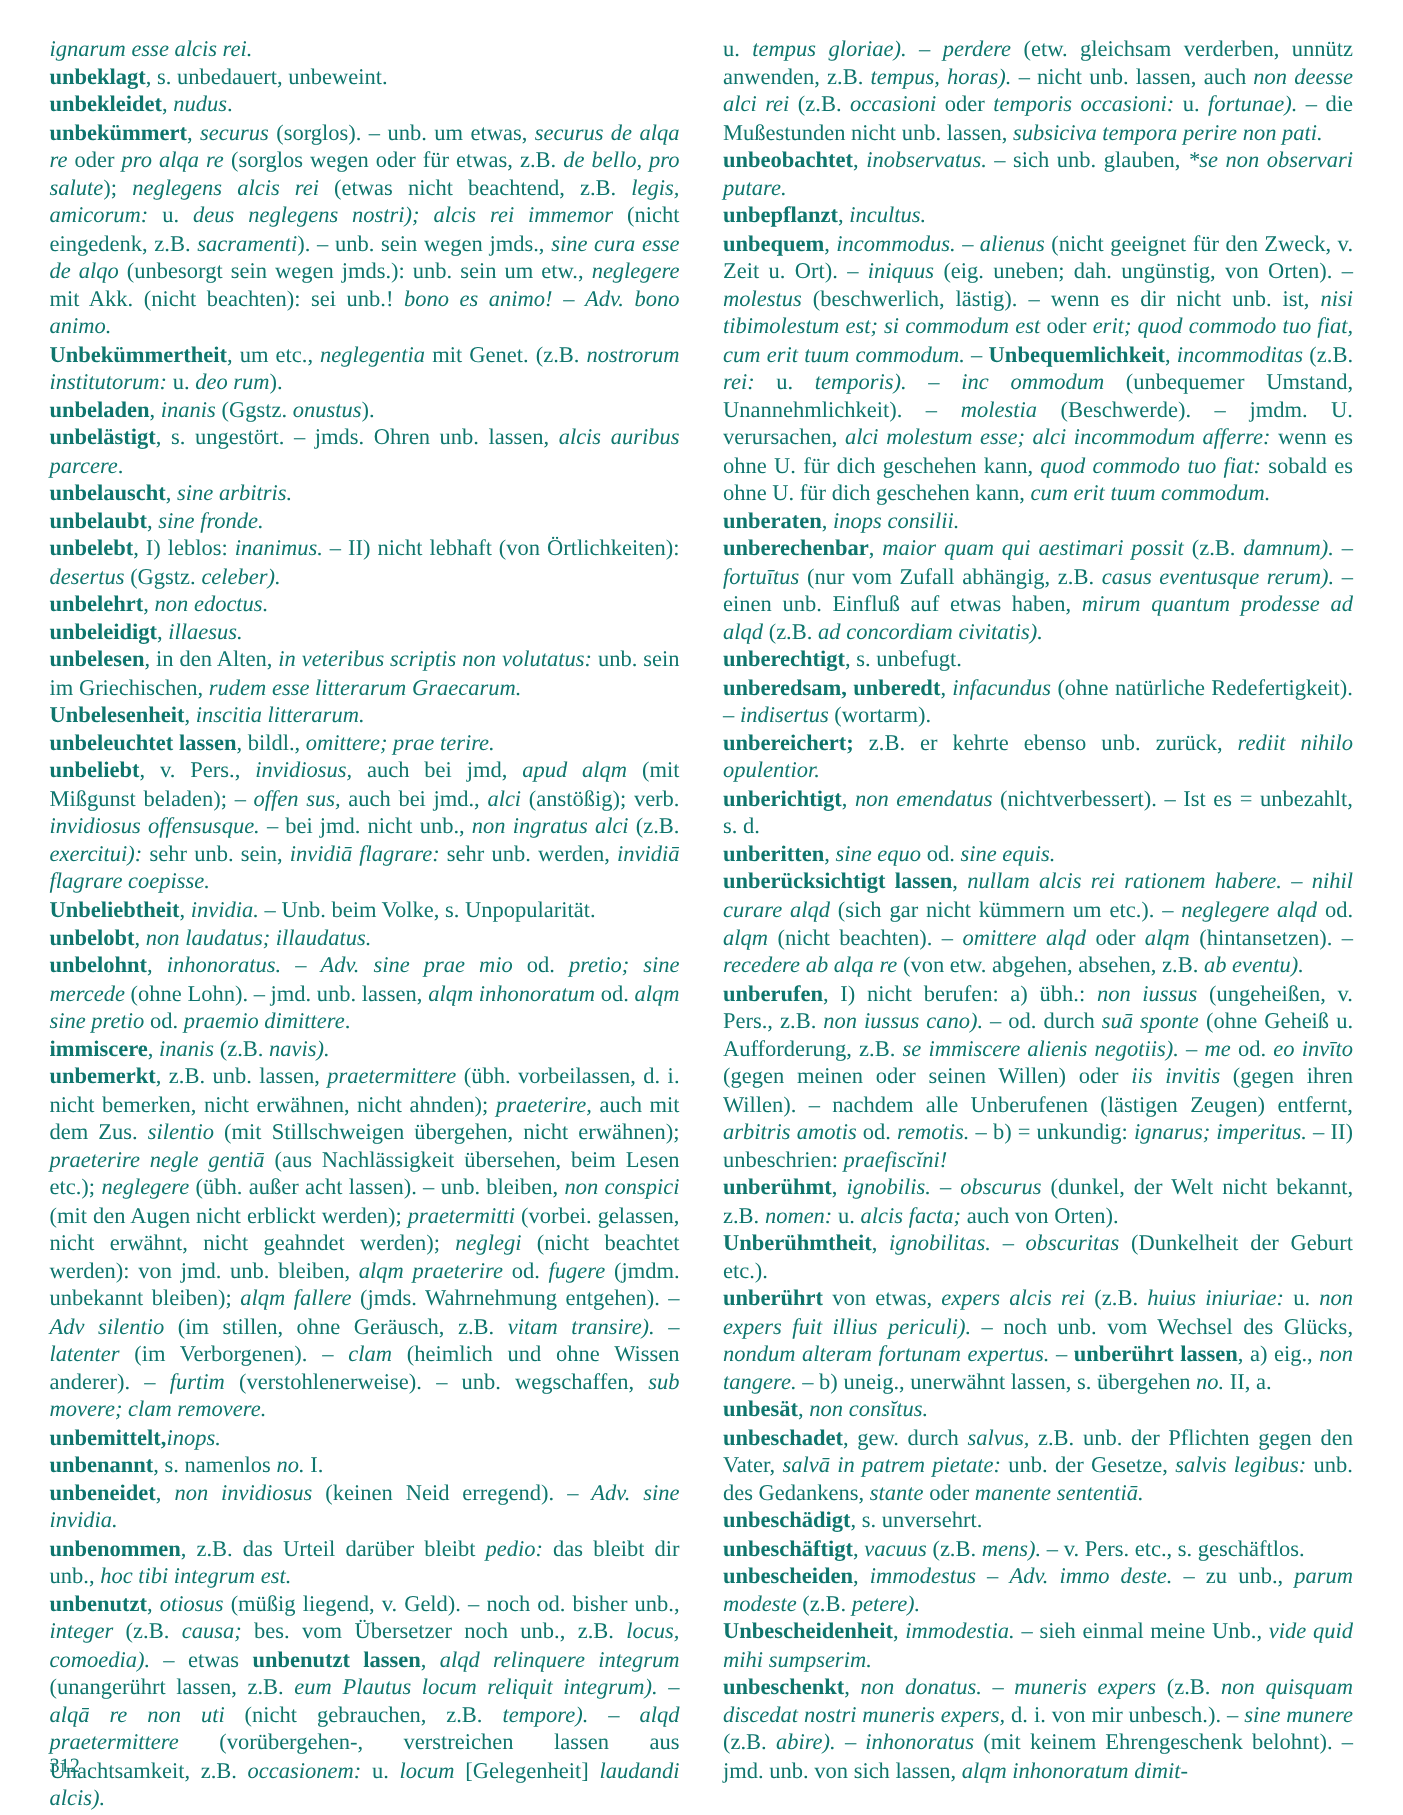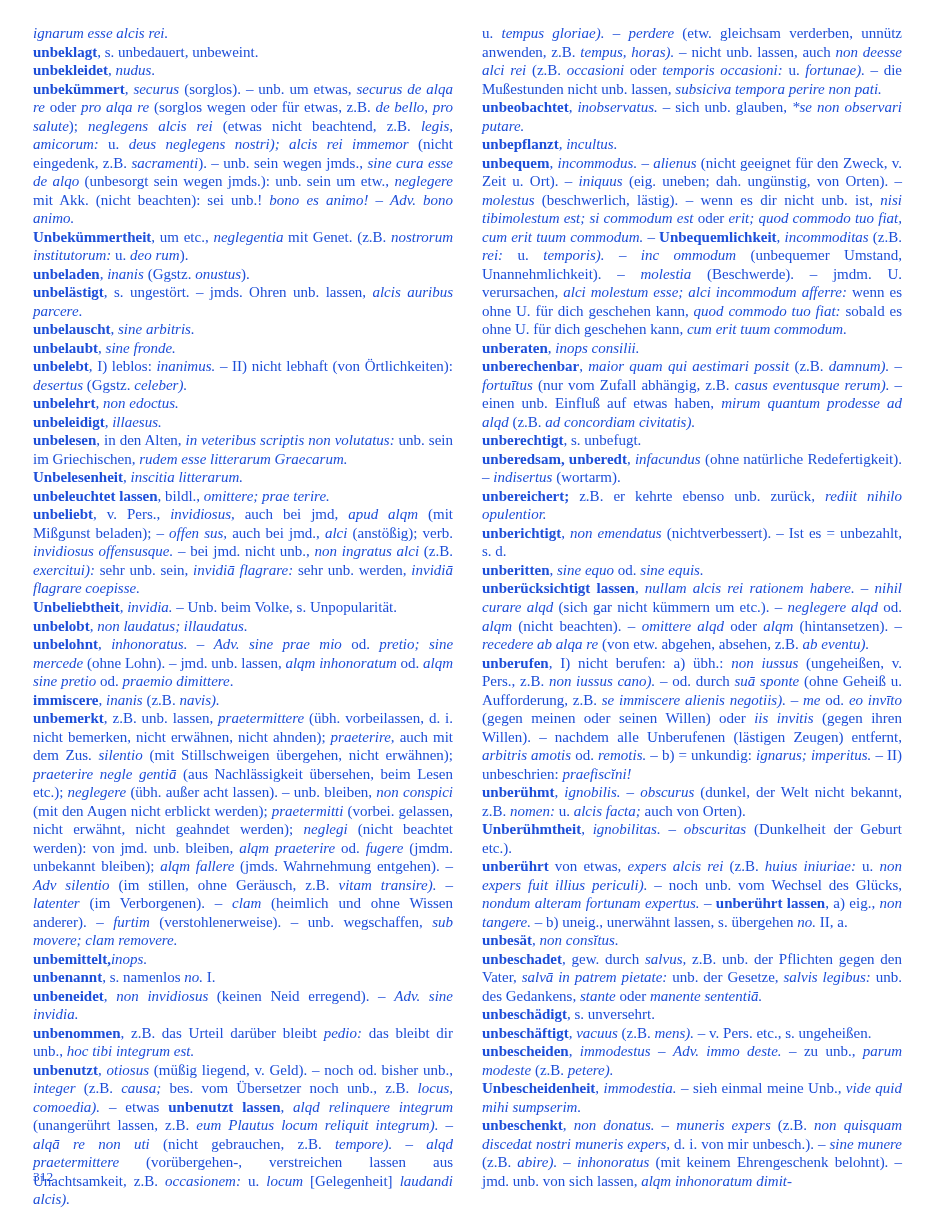--- a/index.html
+++ b/index.html
@@ -2,21 +2,21 @@
 <html lang="de"><head>
 <meta charset="utf-8">
 <style>
   html,body{margin:0;padding:0;background:#ffffff;}
   .page{
     position:relative;
     width:935px;height:1210px;
     box-sizing:border-box;
     padding:24px 33px 0 33px;
     background:#ffffff;
-    color:#1d4ed8;
+    color:#0f766e;
     font-family:"Liberation Serif","DejaVu Serif",serif;
     overflow:hidden;
   }
   .columns{display:flex;gap:29px;}
   .col{
     width:420px;
     font-size:15px;
     line-height:1.235;
     text-align:justify;
     hyphens:auto;
@@ -78,20 +78,20 @@
         <p><span class="b">unberichtigt</span><span>, </span><span class="i">non emendatus</span><span> (nichtverbessert). – Ist es = unbezahlt, s. d.</span></p>
         <p><span class="b">unberitten</span><span>, </span><span class="i">sine equo</span><span> od. </span><span class="i">sine equis.</span></p>
         <p><span class="b">unberücksichtigt lassen</span><span>, </span><span class="i">nullam alcis rei rationem habere.</span><span> – </span><span class="i">nihil curare alqd</span><span> (sich gar nicht kümmern um etc.). – </span><span class="i">neglegere alqd</span><span> od. </span><span class="i">alqm</span><span> (nicht beachten). – </span><span class="i">omittere alqd</span><span> oder </span><span class="i">alqm</span><span> (hintansetzen). – </span><span class="i">recedere ab alqa re</span><span> (von etw. abgehen, absehen, z.B. </span><span class="i">ab eventu).</span></p>
         <p><span class="b">unberufen</span><span>, I) nicht berufen: a) übh.: </span><span class="i">non iussus</span><span> (ungeheißen, v. Pers., z.B. </span><span class="i">non iussus cano).</span><span> – od. durch </span><span class="i">suā sponte</span><span> (ohne Geheiß u. Aufforderung, z.B. </span><span class="i">se immiscere alienis negotiis).</span><span> – </span><span class="i">me</span><span> od. </span><span class="i">eo invīto</span><span> (gegen meinen oder seinen Willen) oder </span><span class="i">iis invitis</span><span> (gegen ihren Willen). – nachdem alle Unberufenen (lästigen Zeugen) entfernt, </span><span class="i">arbitris amotis</span><span> od. </span><span class="i">remotis.</span><span> – b) = unkundig: </span><span class="i">ignarus; imperitus.</span><span> – II) unbeschrien: </span><span class="i">praefiscĭni!</span></p>
         <p><span class="b">unberühmt</span><span>, </span><span class="i">ignobilis.</span><span> – </span><span class="i">obscurus</span><span> (dunkel, der Welt nicht bekannt, z.B. </span><span class="i">nomen:</span><span> u. </span><span class="i">alcis facta;</span><span> auch von Orten).</span></p>
         <p><span class="b">Unberühmtheit</span><span>, </span><span class="i">ignobilitas.</span><span> – </span><span class="i">obscuritas</span><span> (Dunkelheit der Geburt etc.).</span></p>
         <p><span class="b">unberührt</span><span> von etwas, </span><span class="i">expers alcis rei</span><span> (z.B. </span><span class="i">huius iniuriae:</span><span> u. </span><span class="i">non expers fuit illius periculi).</span><span> – noch unb. vom Wechsel des Glücks, </span><span class="i">nondum alteram fortunam expertus.</span><span> – </span><span class="b">unberührt lassen</span><span>, a) eig., </span><span class="i">non tangere.</span><span> – b) uneig., unerwähnt lassen, s. übergehen </span><span class="bi">no.</span><span> II, a.</span></p>
         <p><span class="b">unbesät</span><span>, </span><span class="i">non consĭtus.</span></p>
         <p><span class="b">unbeschadet</span><span>, gew. durch </span><span class="i">salvus,</span><span> z.B. unb. der Pflichten gegen den Vater, </span><span class="i">salvā in patrem pietate:</span><span> unb. der Gesetze, </span><span class="i">salvis legibus:</span><span> unb. des Gedankens, </span><span class="i">stante</span><span> oder </span><span class="i">manente sententiā.</span></p>
         <p><span class="b">unbeschädigt</span><span>, s. unversehrt.</span></p>
-        <p><span class="b">unbeschäftigt</span><span>, </span><span class="i">vacuus</span><span> (z.B. </span><span class="i">mens).</span><span> – v. Pers. etc., s. ungeheißen.</span></p>
+        <p><span class="b">unbeschäftigt</span><span>, </span><span class="i">vacuus</span><span> (z.B. </span><span class="i">mens).</span><span> – v. Pers. etc., s. geschäftlos.</span></p>
         <p><span class="b">unbescheiden</span><span>, </span><span class="i">immodestus</span><span> – </span><span class="bi">Adv.</span><span> </span><span class="i">immo deste.</span><span> – zu unb., </span><span class="i">parum modeste</span><span> (z.B. </span><span class="i">petere).</span></p>
         <p><span class="b">Unbescheidenheit</span><span>, </span><span class="i">immodestia.</span><span> – sieh einmal meine Unb., </span><span class="i">vide quid mihi sumpserim.</span></p>
         <p><span class="b">unbeschenkt</span><span>, </span><span class="i">non donatus.</span><span> – </span><span class="i">muneris expers</span><span> (z.B. </span><span class="i">non quisquam discedat nostri muneris expers,</span><span> d. i. von mir unbesch.). – </span><span class="i">sine munere</span><span> (z.B. </span><span class="i">abire).</span><span> – </span><span class="i">inhonoratus</span><span> (mit keinem Ehrengeschenk belohnt). – jmd. unb. von sich lassen, </span><span class="i">alqm inhonoratum dimit-</span></p>
       </div>
   </div>
   <div class="page-number">312</div>
 </div>
 
 </body></html>

